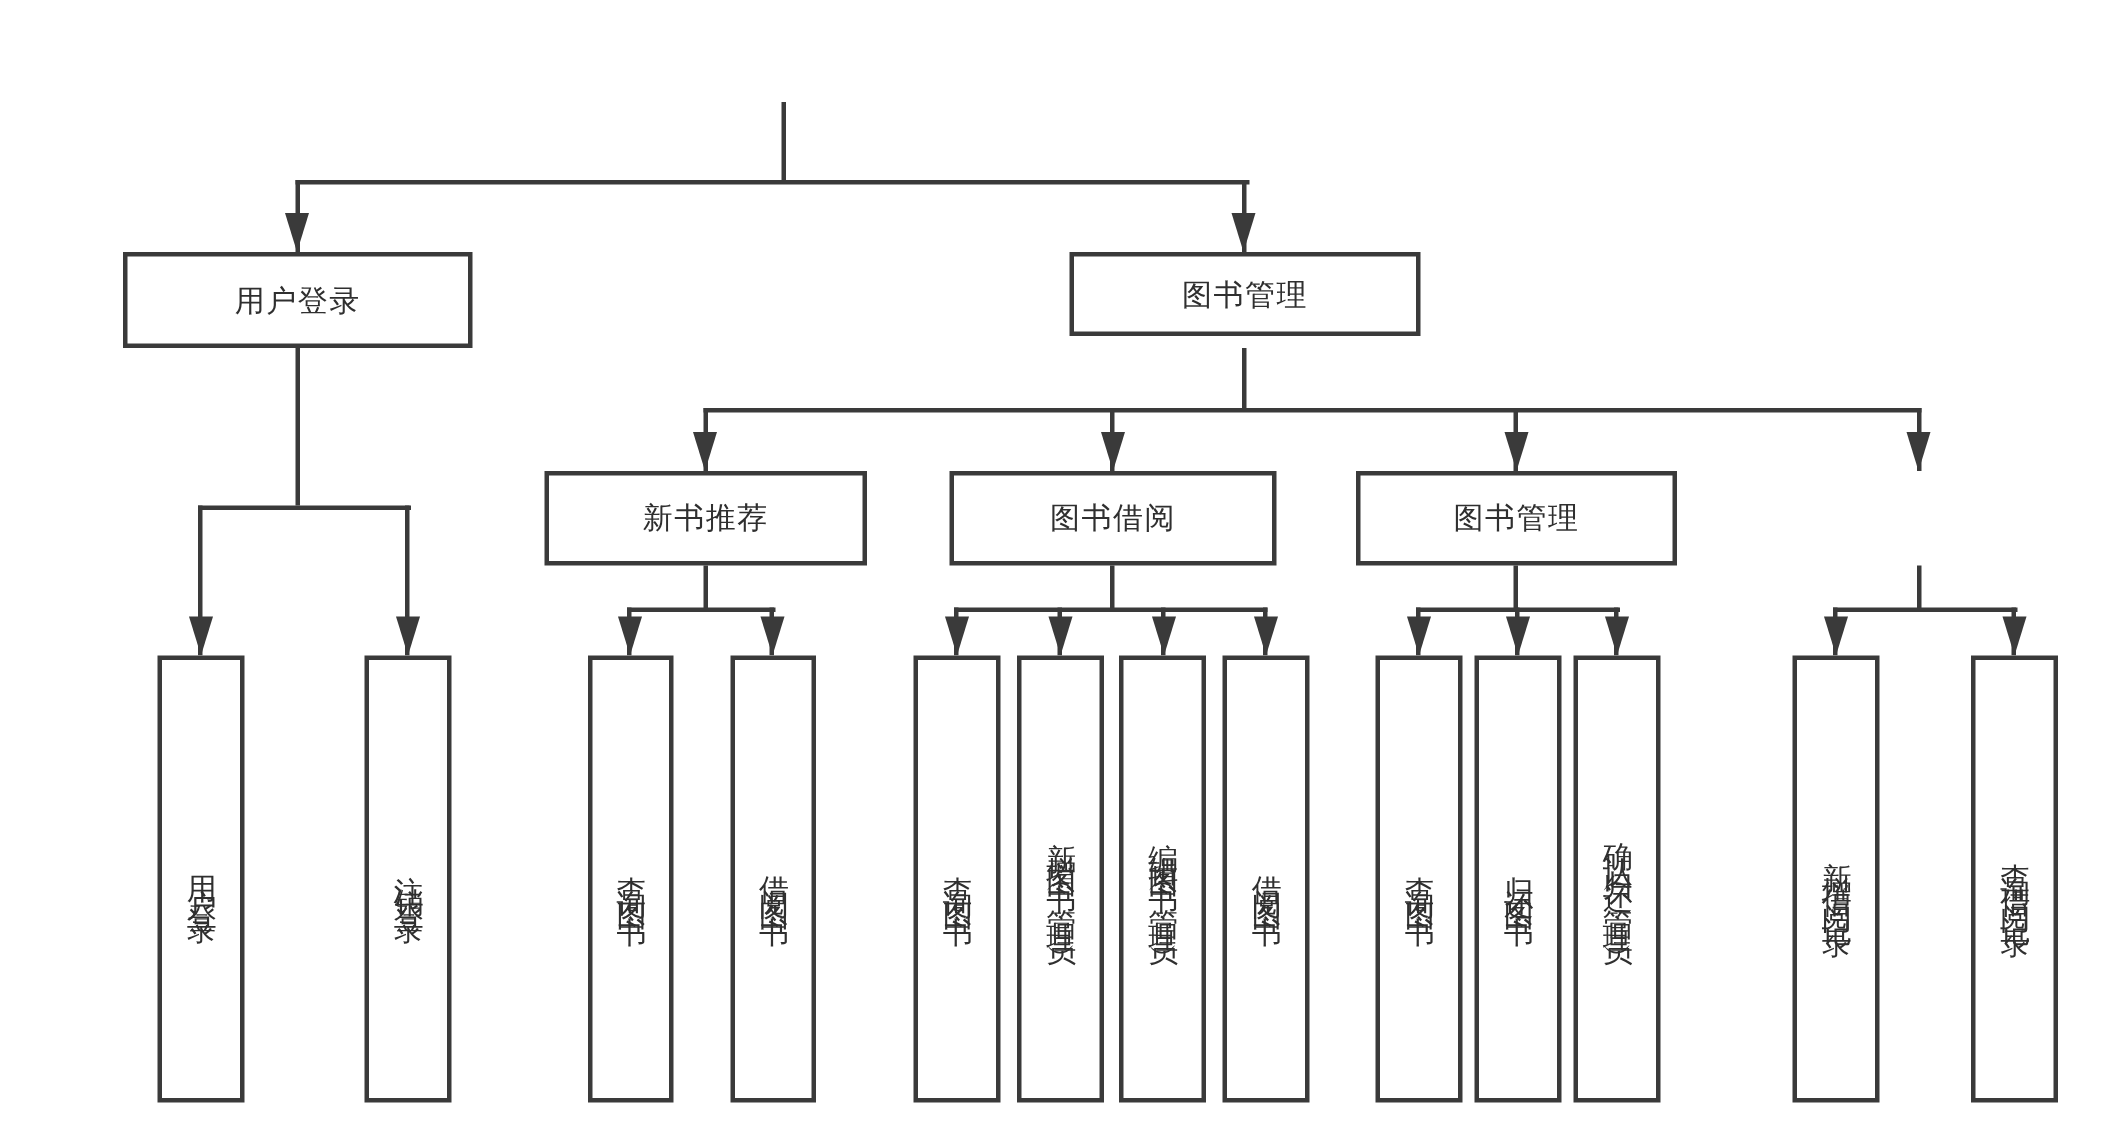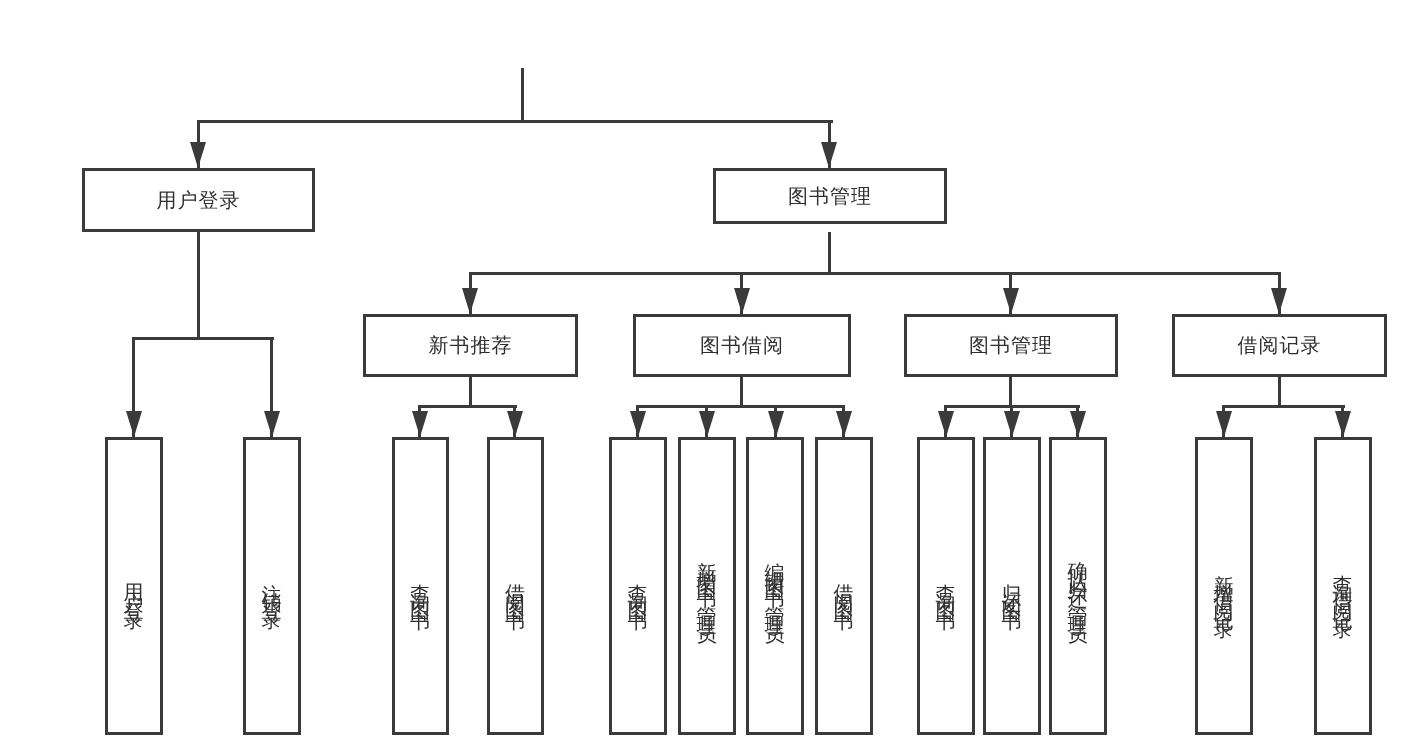--- a/index.html
+++ b/index.html
@@ -64,21 +64,20 @@
   <div class="vline" style="left:1009px;top:272px;height:42px;"></div>
   <div class="vline" style="left:1278px;top:272px;height:42px;"></div>
   <div class="arrow" style="left:462px;top:288px;"></div>
   <div class="arrow" style="left:734px;top:288px;"></div>
   <div class="arrow" style="left:1003px;top:288px;"></div>
   <div class="arrow" style="left:1271px;top:288px;"></div>
 
   <div class="box" style="left:363px;top:314px;width:215px;height:63px;">新书推荐</div>
   <div class="box" style="left:633px;top:314px;width:218px;height:63px;">图书借阅</div>
   <div class="box" style="left:904px;top:314px;width:214px;height:63px;">图书管理</div>
-  <div class="box" style="left:1172px;top:314px;width:215px;height:63px;">借阅记录</div>
 
   <div class="vline" style="left:469px;top:377px;height:29px;"></div>
   <div class="hline" style="left:418px;top:405px;width:99px;"></div>
   <div class="vline" style="left:418px;top:405px;height:32px;"></div>
   <div class="vline" style="left:513px;top:405px;height:32px;"></div>
   <div class="arrow" style="left:412px;top:411px;"></div>
   <div class="arrow" style="left:507px;top:411px;"></div>
 
   <div class="box vbox" style="left:392px;top:437px;width:57px;height:298px;">查询图书</div>
   <div class="box vbox" style="left:487px;top:437px;width:57px;height:298px;">借阅图书</div>

